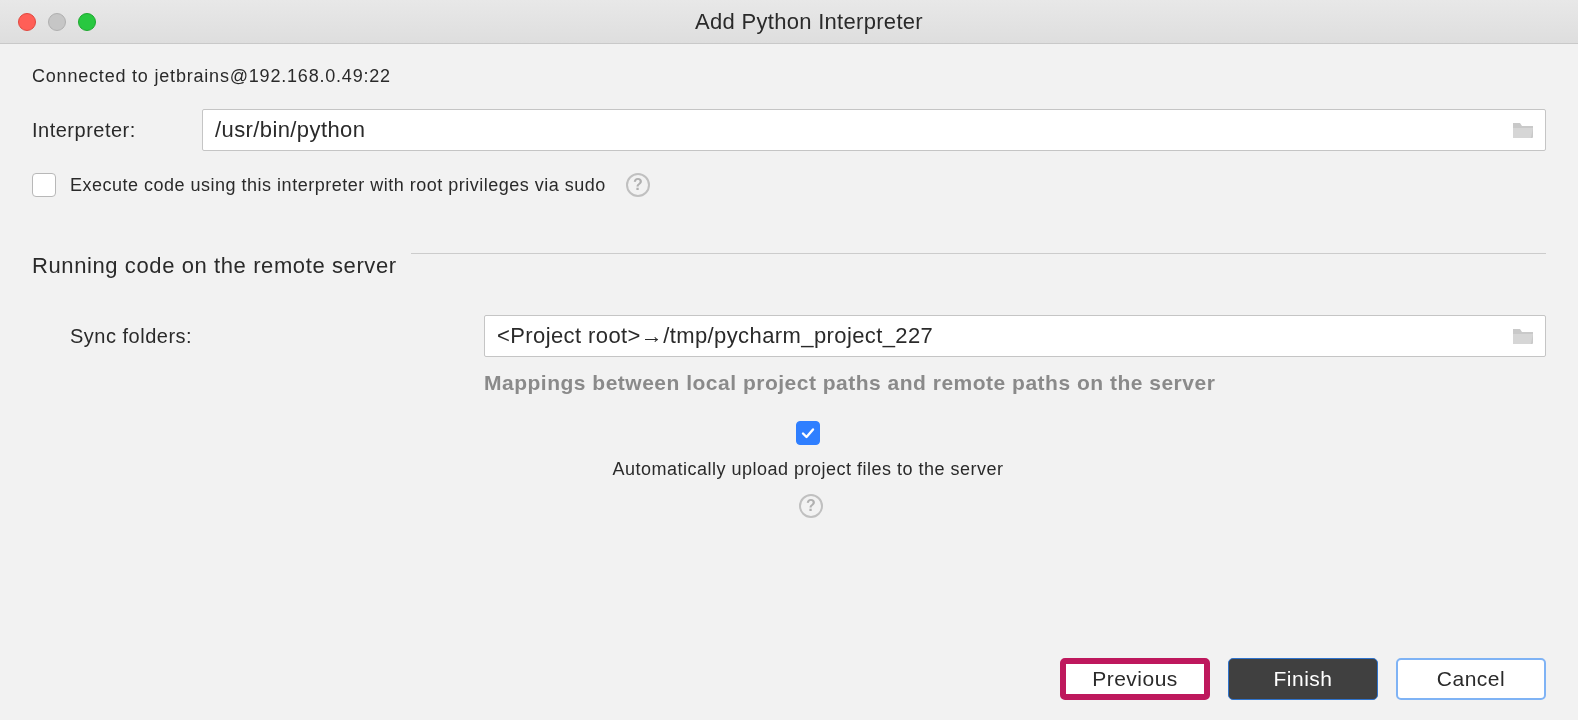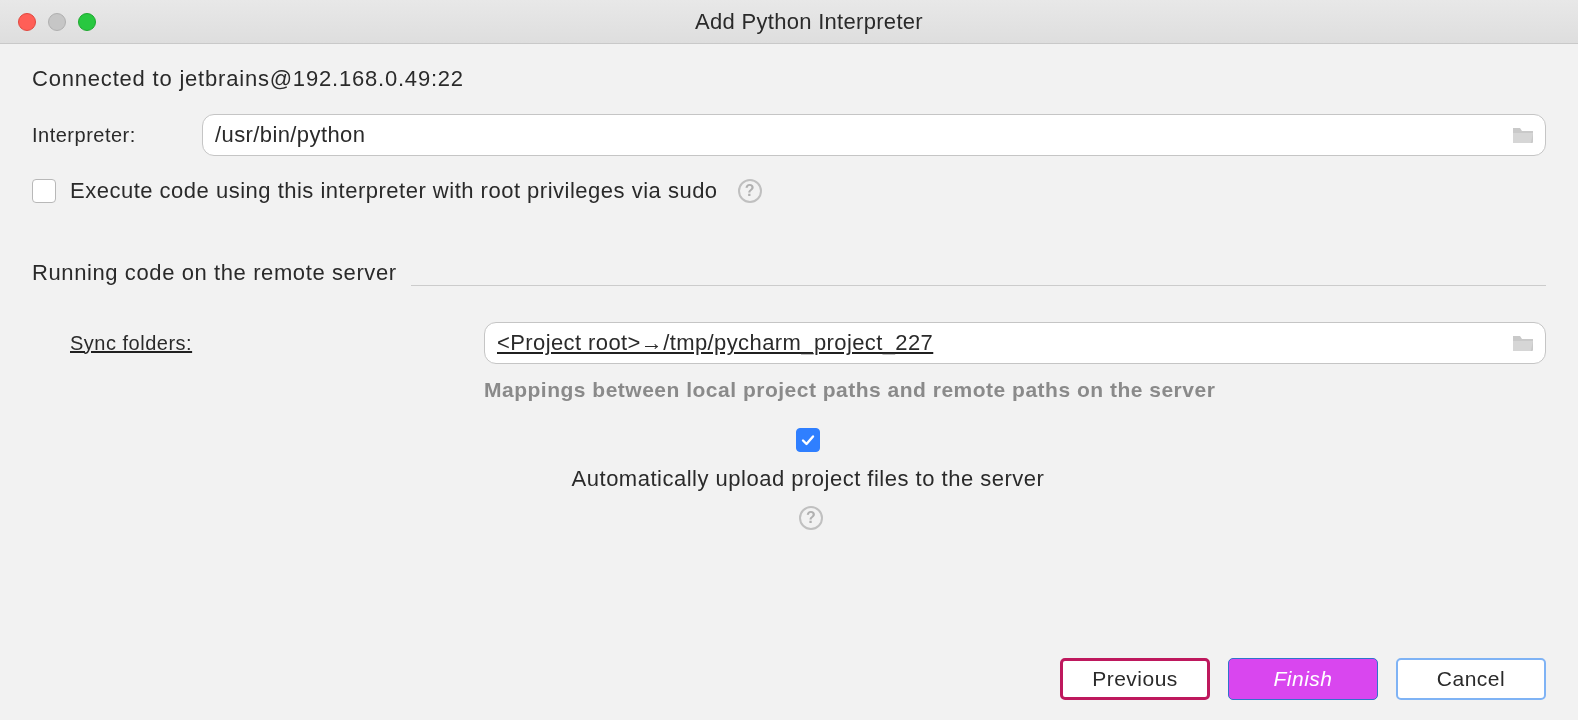--- a/index.html
+++ b/index.html
@@ -39,21 +39,21 @@
     font-size: 22px;
     letter-spacing: 0.3px;
     color: #2a2a2a;
     pointer-events: none;
     margin-left: 40px;
   }
   .content {
     padding: 22px 32px 0 32px;
   }
   .status-line {
-    font-size: 22px;
+    font-size: 18px;
     letter-spacing: 0.8px;
     color: #2a2a2a;
     margin-bottom: 22px;
   }
   .row {
     display: flex;
     align-items: center;
   }
   .row-label {
     font-size: 20px;
@@ -62,21 +62,21 @@
   }
   .interpreter-row .row-label {
     width: 170px;
   }
   .textfield-wrap {
     flex: 1;
     display: flex;
     align-items: center;
     background: #fff;
     border: 1px solid #c5c5c5;
-    border-radius: 12px;
+    border-radius: 2px;
     height: 42px;
     padding: 0 10px 0 12px;
   }
   .textfield-wrap input {
     flex: 1;
     border: none;
     outline: none;
     font-size: 22px;
     letter-spacing: 0.4px;
     color: #2a2a2a;
@@ -104,61 +104,60 @@
     align-items: center;
     justify-content: center;
     flex-shrink: 0;
   }
   .cb.checked {
     background: #2f7fff;
     border-color: #2f7fff;
   }
   .cb.checked svg { color: #fff; }
   .cb-label {
-    font-size: 22px;
+    font-size: 18px;
     letter-spacing: 0.5px;
     color: #2a2a2a;
   }
   .help-icon {
     width: 24px; height: 24px;
     border: 2px solid #c0c0c0;
     border-radius: 50%;
     color: #b0b0b0;
     display: flex;
     align-items: center;
     justify-content: center;
     font-size: 16px;
     font-weight: 600;
     margin-left: 6px;
   }
   .fieldset {
     margin-top: 56px;
   }
   .fieldset-header {
     display: flex;
-    align-items: flex-end;
+    align-items: flex-start;
     gap: 14px;
   }
   .fieldset-title {
     font-size: 22px;
     letter-spacing: 0.6px;
     color: #2a2a2a;
     white-space: nowrap;
   }
   .fieldset-line {
     flex: 1;
     height: 1px;
     background: #cccccc;
   }
   .sync-row {
     display: flex;
     align-items: center;
     margin-top: 36px;
     padding-left: 38px;
-    text-decoration: underline;
   }
   .sync-row .row-label {
     width: 414px;
   }
   .sync-hint {
     margin-top: 14px;
     padding-left: 452px;
     font-size: 21px;
     letter-spacing: 0.5px;
     color: #8a8a8a;
@@ -180,29 +179,28 @@
     height: 42px;
     min-width: 150px;
     padding: 0 26px;
     border-radius: 5px;
     font-size: 21px;
     letter-spacing: 0.5px;
     display: flex;
     align-items: center;
     justify-content: center;
     background: #fff;
-    border: 3px solid #be185d;
+    border: 6px solid #be185d;
     color: #2a2a2a;
     cursor: default;
   }
   .btn.primary {
-    background: #d946ef;
+    background: #404040;
     border: 1px solid #2f73cc;
     color: #fff;
-    font-style: italic;
   }
   .btn.focused {
     border: 2px solid #7fb3f5;
     padding: 0 15px;
   }
 </style>
 </head>
 <body>
 
 <div class="titlebar">

